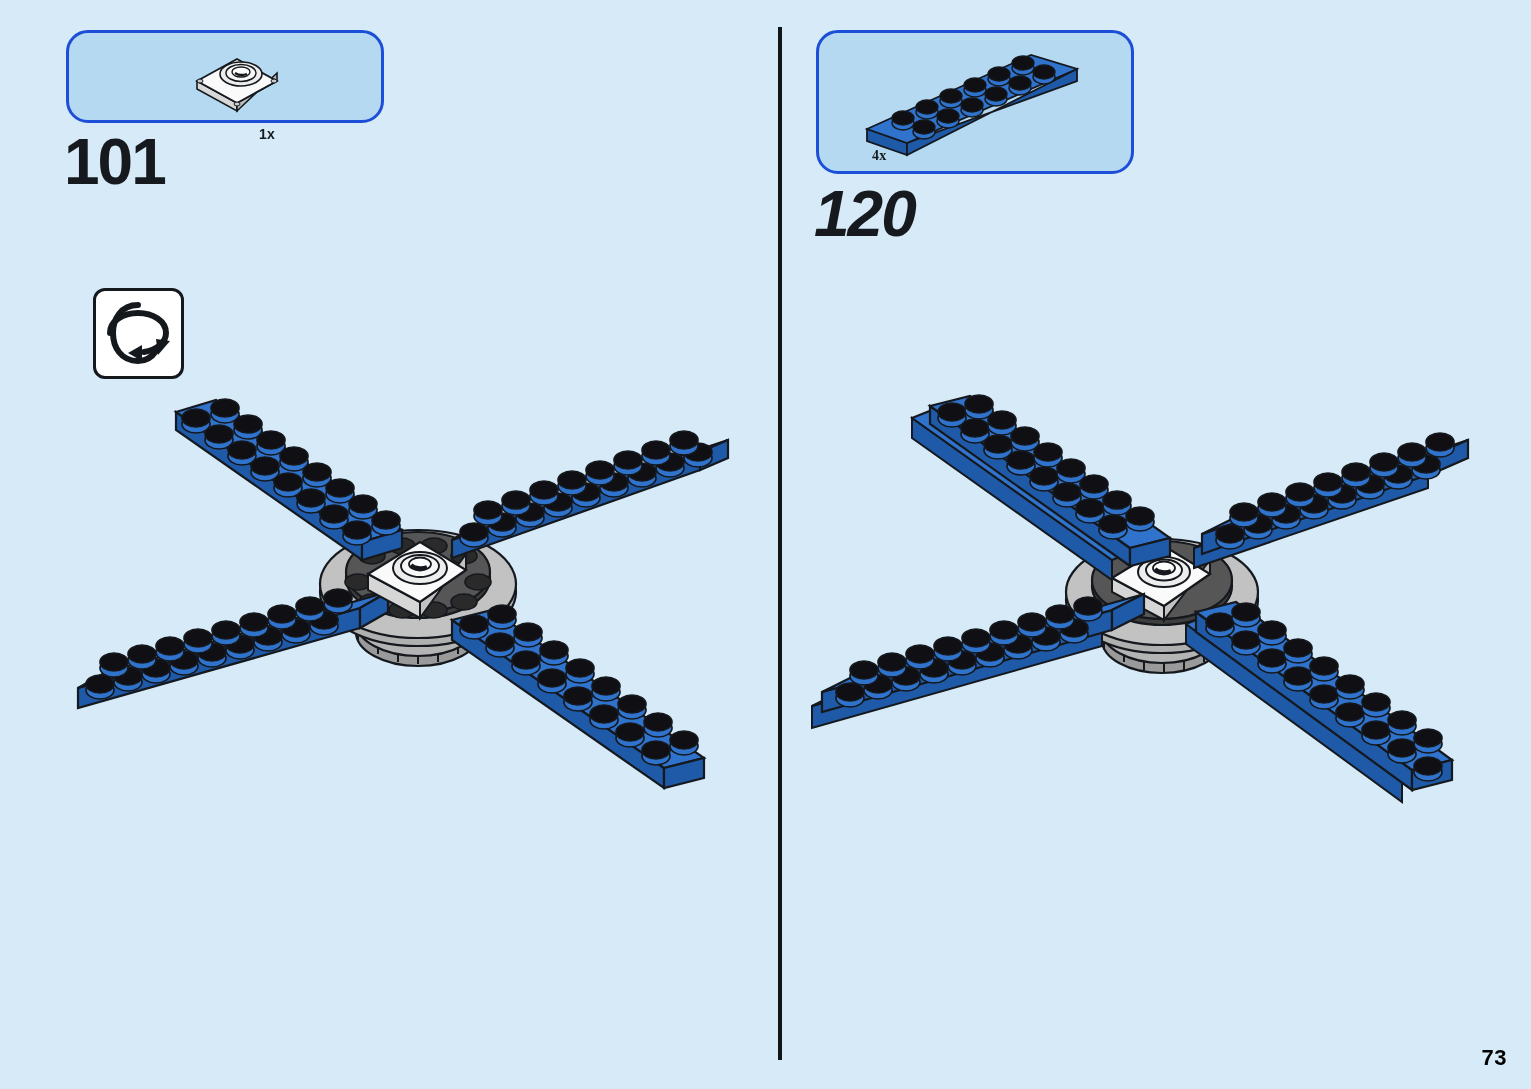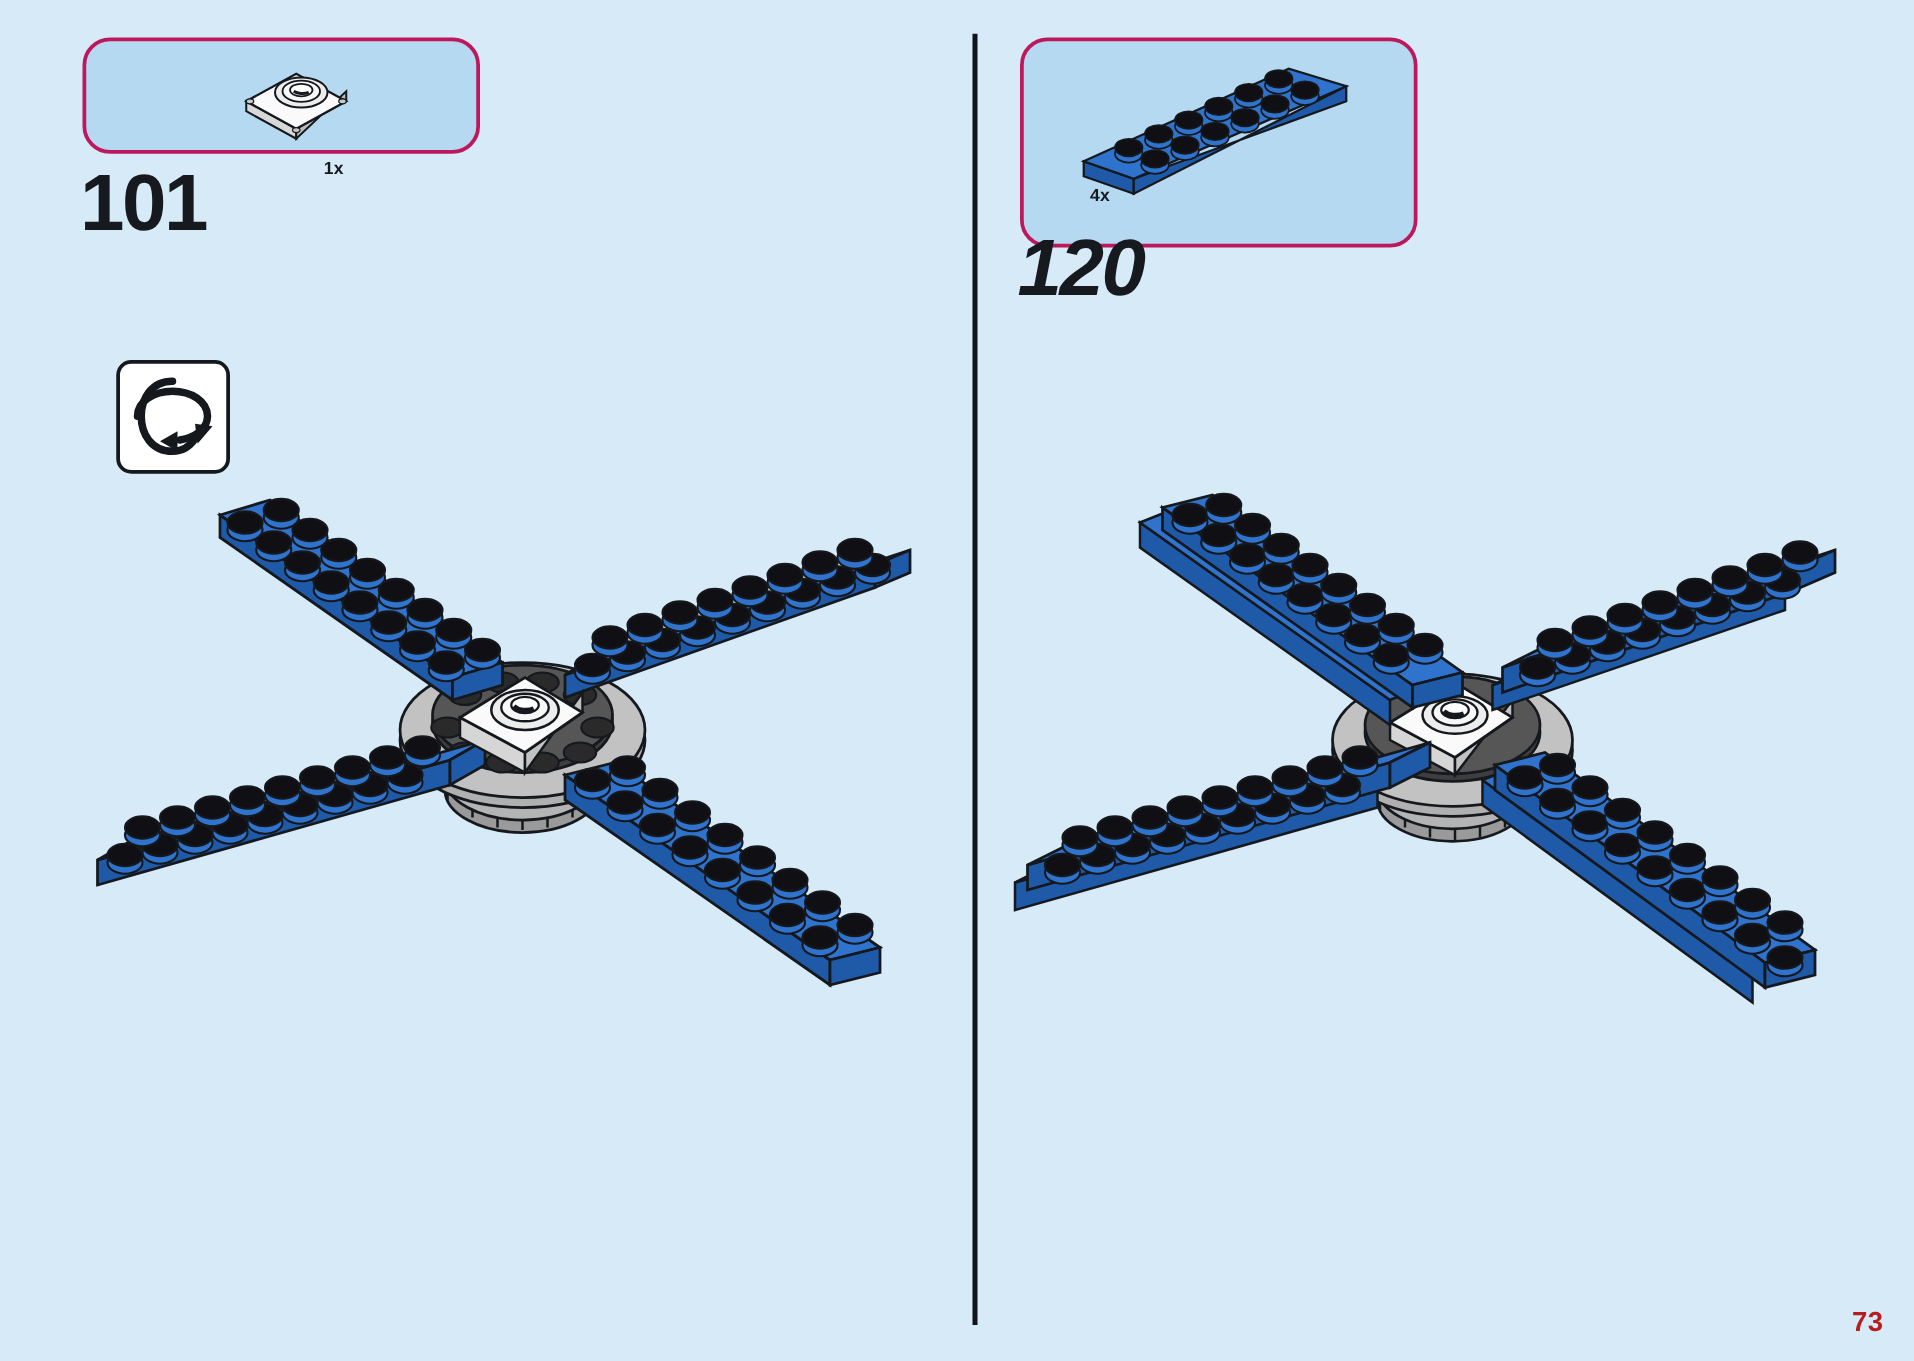--- a/index.html
+++ b/index.html
@@ -18,39 +18,39 @@
     left:778px;top:27px;
     width:4px;height:1033px;
     background:#111418;
   }
 
   
   .page-number{
     position:absolute;
     right:24px;bottom:18px;
     font-size:22px;font-weight:bold;
-    color:#b91c1c;
+    color:#000000;
     letter-spacing:.5px;
   }
 
   
   .panel{position:absolute;top:0;height:1089px;}
   .panel-left{left:0;width:778px;}
   .panel-right{left:782px;width:749px;}
 
   
   .callout{
     position:absolute;
     background:#b6d9f2;
-    border:3px solid #be185d;
+    border:3px solid #1d4ed8;
     border-radius:22px;
     box-sizing:border-box;
   }
   .callout-1{left:66px;top:30px;width:318px;height:93px;}
-  .callout-2{left:816px;top:30px;width:318px;height:168px;}
+  .callout-2{left:816px;top:30px;width:318px;height:144px;font-family:Liberation Serif, serif;}
 
   .qty{
     position:absolute;
     font-size:14px;font-weight:bold;
     color:#16191d;
     letter-spacing:.3px;
   }
   .qty-1{left:190px;top:93px;}
 
   

